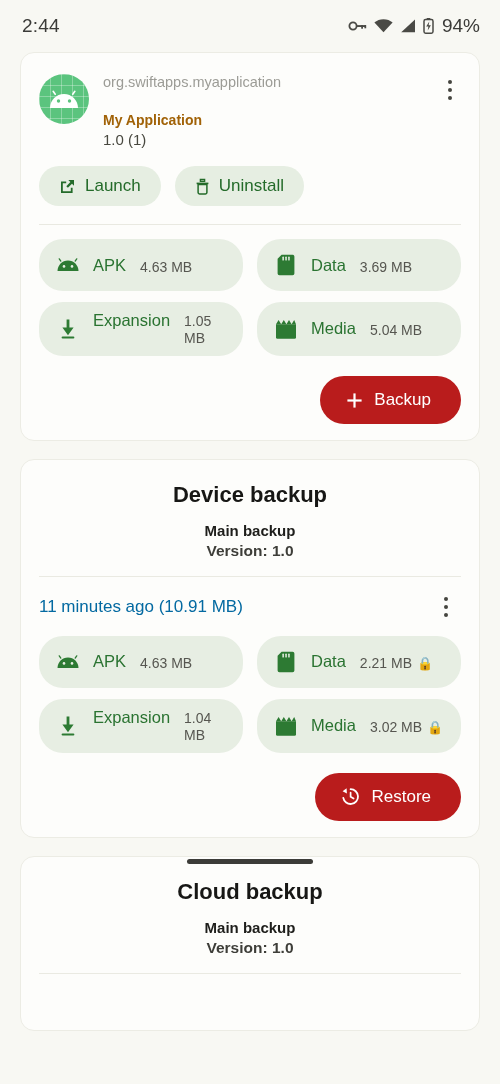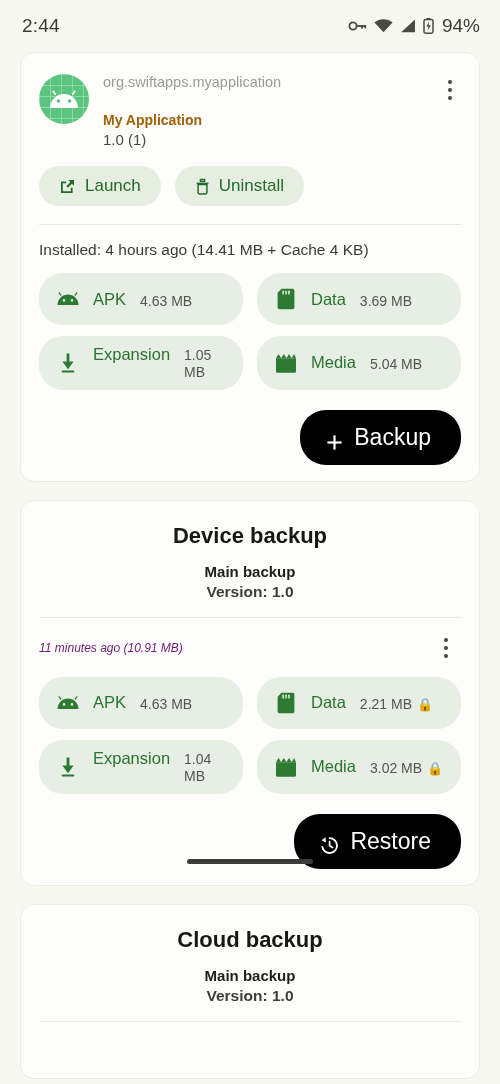--- a/index.html
+++ b/index.html
@@ -75,35 +75,35 @@
   }
   .chip-ico { width:24px; flex:0 0 24px; display:flex; align-items:center; justify-content:center; }
   .chip-txt { display:flex; line-height:1.2;gap:14px; }
   .chip-name { font-size:16.5px; color:#2A7331; }
   .chip-size { font-size:14px; color:#565650; margin-top:2px; display:flex; align-items:flex-end; gap:5px; }
   .lock { font-size:13px; }
 
   
   .actionwrap { display:flex; justify-content:flex-end; margin-top:20px; }
   .action-btn {
-    display:inline-flex; align-items:flex-end; gap:11px;
-    background:#000000; color:#FFFFFF; border:none; border-radius:26px;
-    padding:14px 30px 14px 26px; font-size:23px; cursor:pointer;
+    display:inline-flex; align-items:center; gap:11px;
+    background:#b91c1c; color:#FFFFFF; border:none; border-radius:26px;
+    padding:14px 30px 14px 26px; font-size:17px; cursor:pointer;
     font-family:"Liberation Sans", sans-serif;
   }
   .action-btn svg { display:block; }
 
   
   .sec-title { text-align:center; font-size:22px; font-weight:bold; color:#171715; padding-top:4px; }
   .sec-sub { text-align:center; font-size:15px; font-weight:bold; color:#1E1E1B; margin-top:14px; }
   .sec-ver { text-align:center; font-size:15.5px; color:#3E3E39; margin-top:3px;font-weight:bold; }
   .sec-div { height:1px; background:#EAEAE2; margin:16px 0 0 0; }
 
   .meta-row { display:flex; align-items:center; justify-content:space-between; margin-top:15px; }
-  .meta-text { font-size:12px; color:#701a75;font-style:italic; }
+  .meta-text { font-size:17px; color:#0369a1; }
   .meta-kebab { width:30px; height:30px; display:flex; flex-direction:column; align-items:center; justify-content:center; gap:4px; }
   .meta-kebab i { width:4px; height:4px; border-radius:50%; background:#45453F; display:block; }
 
   
   .gesture {
     position:absolute; left:50%; transform:translateX(-50%);
     bottom:12px; width:126px; height:5px; border-radius:3px; background:#3C3C38;
   }
 </style>
 </head>
@@ -190,21 +190,20 @@
                 <path d="M5.4 1.4h4.2v1.8H5.4z" fill="none" stroke="#246B2A" stroke-width="1.4"></path>
                 <path d="M3.1 6.4h8.8v8.2a1.4 1.4 0 0 1-1.4 1.4H4.5a1.4 1.4 0 0 1-1.4-1.4z" fill="none" stroke="#246B2A" stroke-width="1.5"></path>
               </svg>
           </span>
           <span>Uninstall</span>
         </div>
       </div>
 
       <div class="divider"></div>
 
-      <div class="installed">Installed: 4 hours ago (14.41 MB + Cache 4 KB)</div>
 
       <div class="chips">
 
         <div class="chip">
           <span class="chip-ico">
             <svg width="24" height="14" viewBox="0 0 24 14">
                 <path d="M1.5 13c0-5.8 4.7-10.5 10.5-10.5S22.5 7.2 22.5 13z" fill="#2D7A33"></path>
                 <circle cx="8" cy="8.4" r="1.3" fill="#E7EEE3"></circle>
                 <circle cx="16" cy="8.4" r="1.3" fill="#E7EEE3"></circle>
                 <rect x="3.4" y="0" width="1.3" height="4" rx=".65" transform="rotate(-35 4 2)" fill="#2D7A33"></rect>

